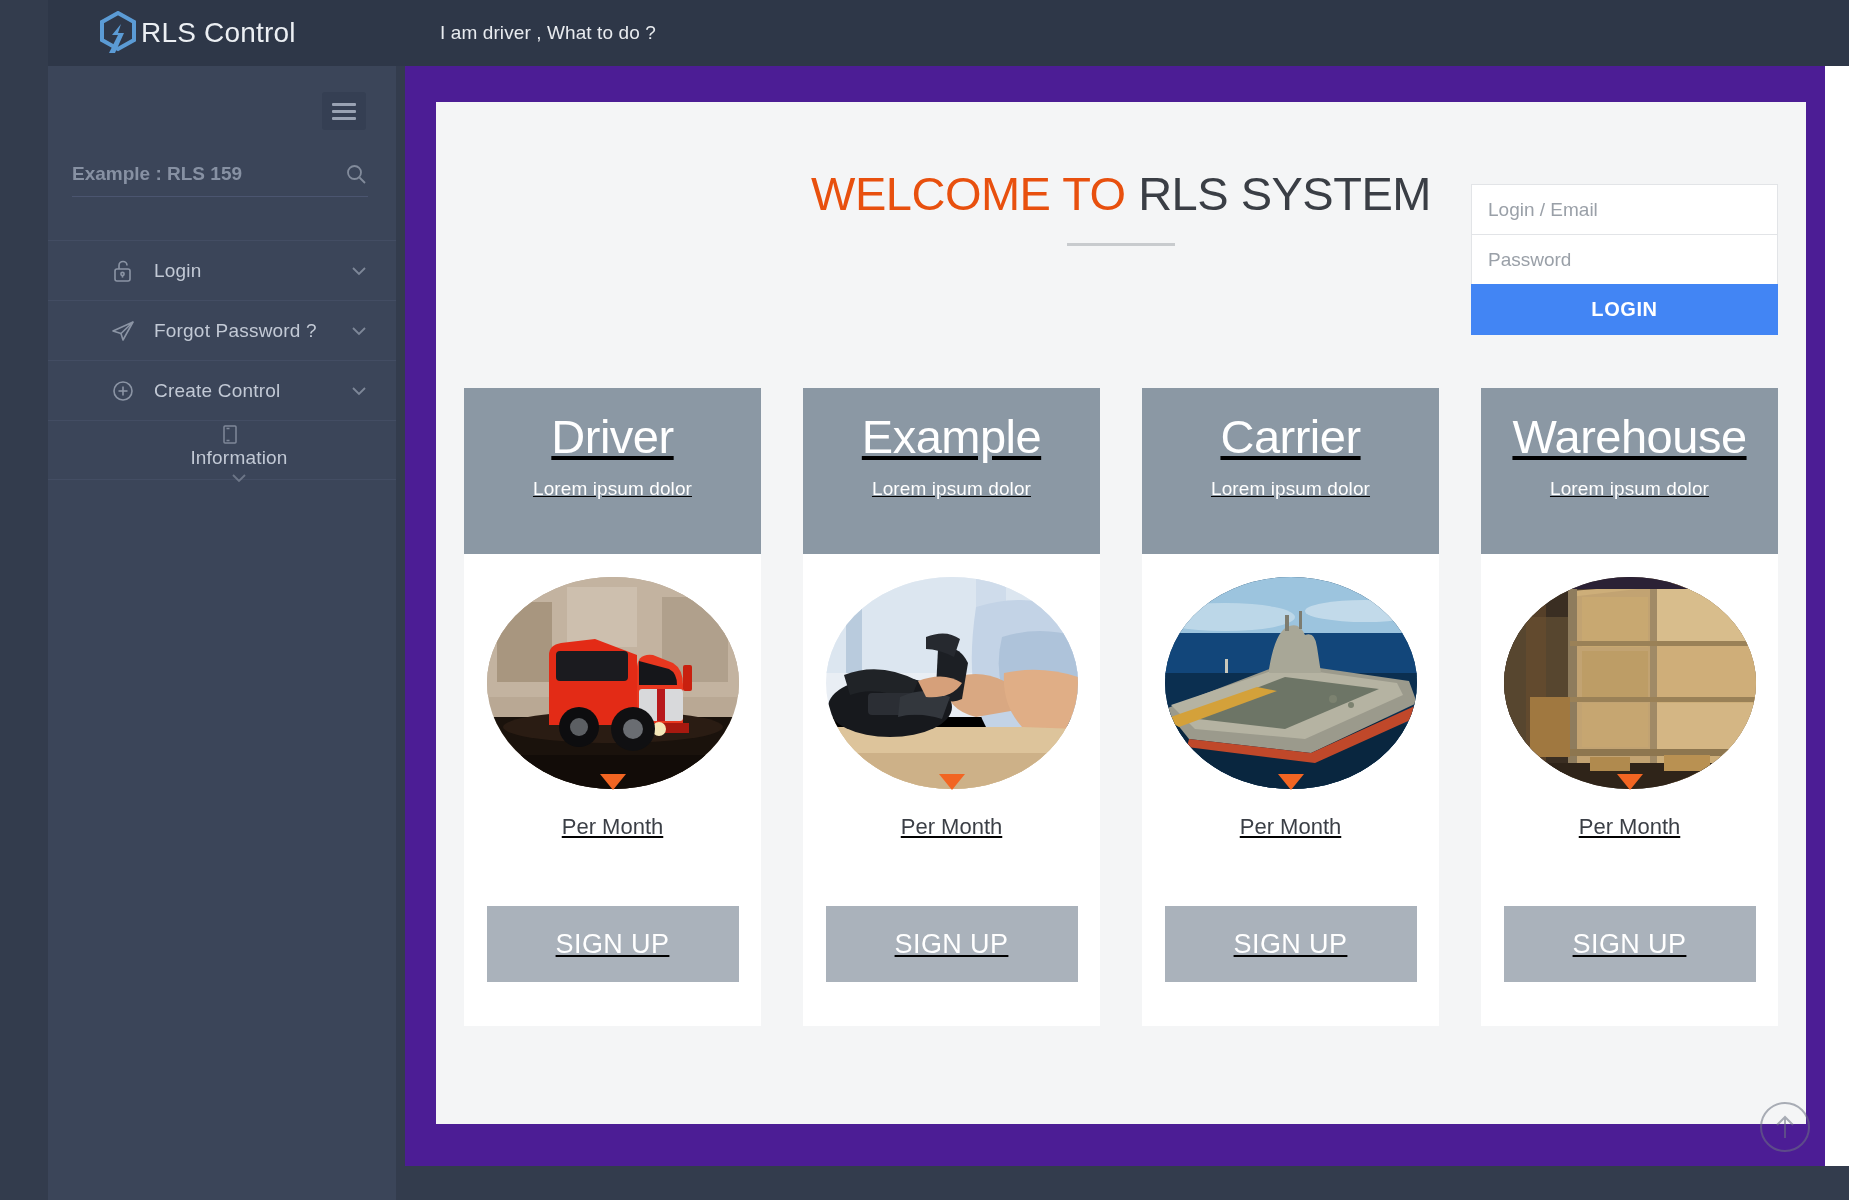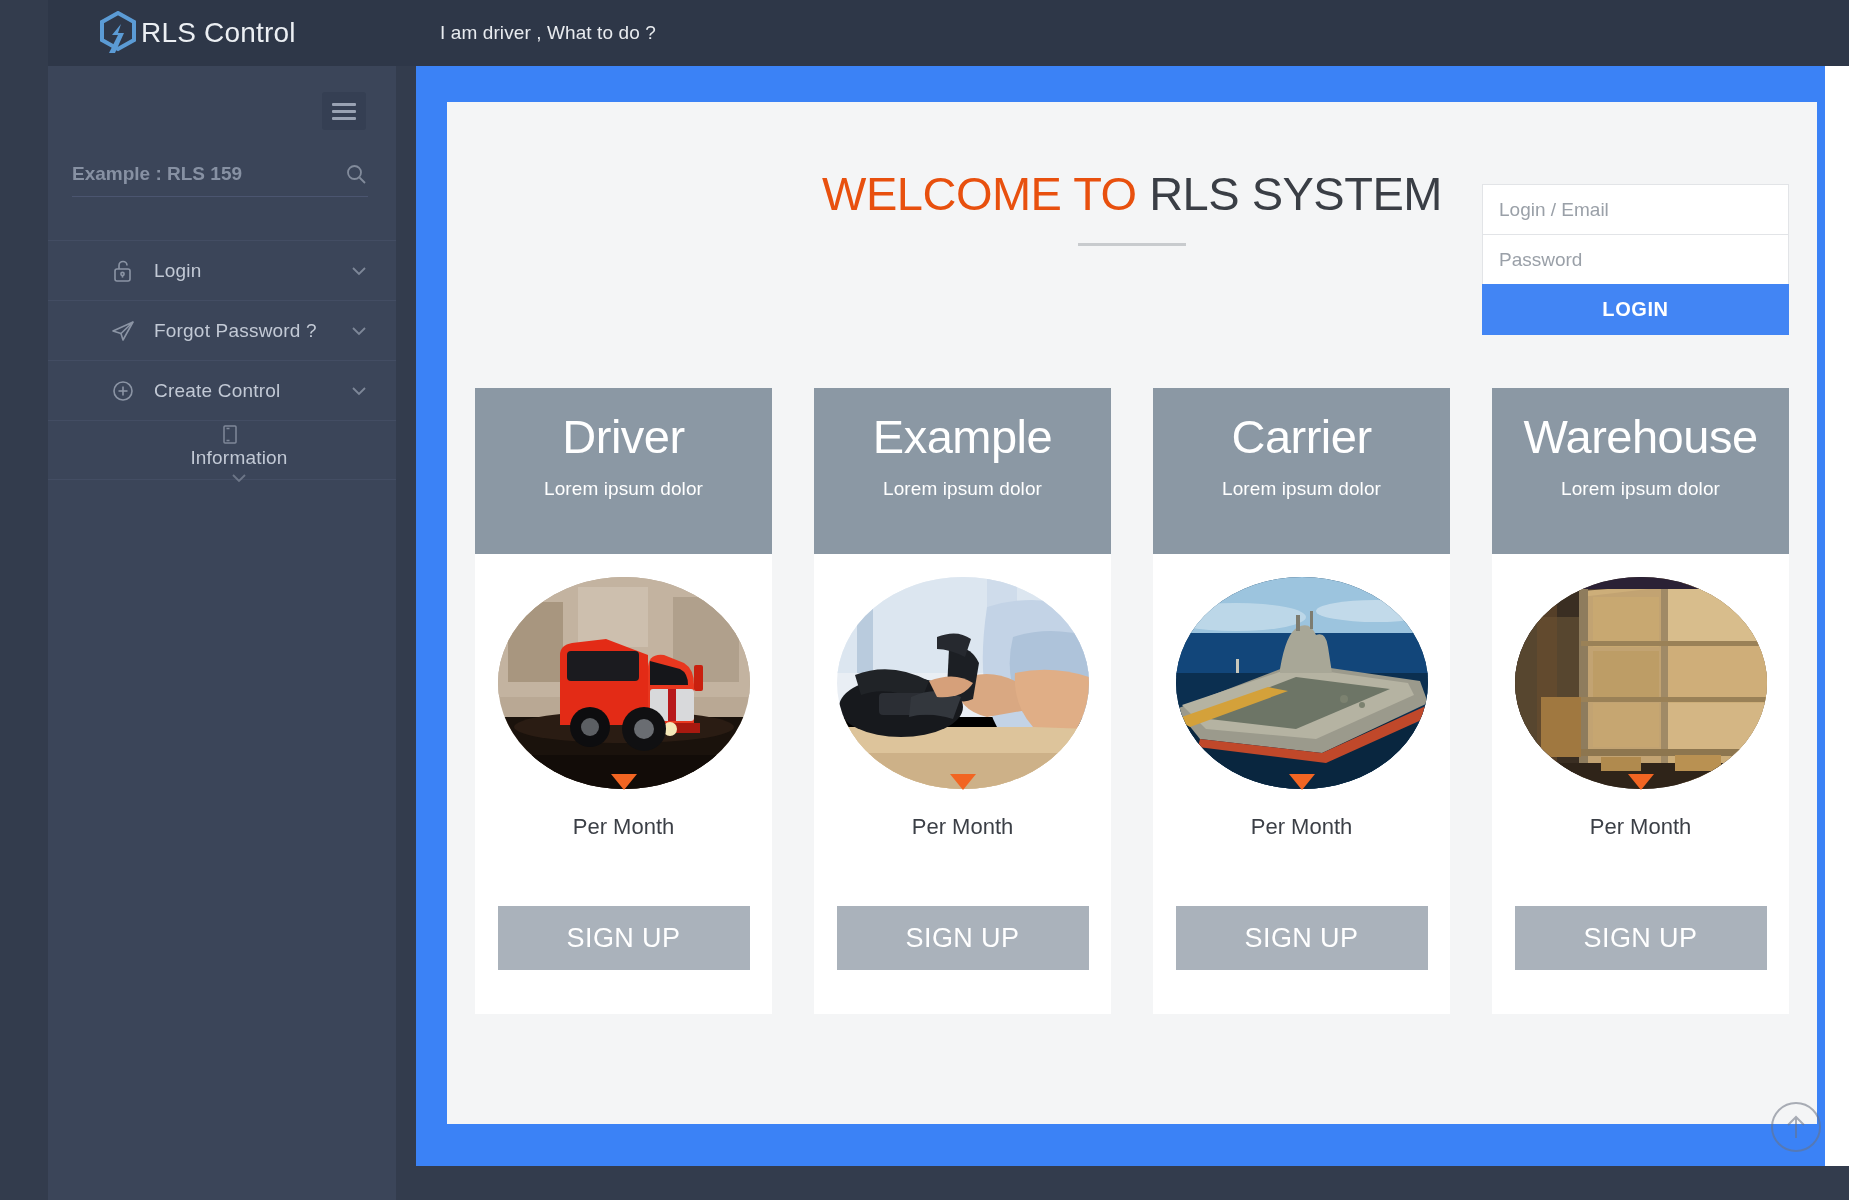--- a/index.html
+++ b/index.html
@@ -53,35 +53,35 @@
     border-top: 1px solid #434d63;
     color: #c2c9d5; font-size: 19px;
   }
   .nav-item:last-child { border-bottom: 1px solid #434d63; flex-direction: column; }
   .nav-icon { width: 26px; height: 26px; flex: 0 0 26px; margin-right: 18px; opacity: .72; }
   .nav-label { flex: 1; letter-spacing: .2px; }
   .chev { width: 18px; height: 18px; opacity: .6; }
 
   
   .content {
-    position: absolute; left: 416px; top: 66px; width: 1429px; height: 1100px;
-    background: #3b82f6; overflow: hidden;
+    position: absolute; left: 405px; top: 66px; width: 1429px; height: 1100px;
+    background: #4c1d95; overflow: hidden;
   }
   .content-inner {
     position: absolute; left: 31px; top: 36px; width: 1370px; height: 1022px;
     background: #f4f5f6;
   }
   .page-title-wrap { text-align: center; padding-top: 64px; }
   .page-title { font-size: 47px; font-weight: 400; letter-spacing: -.5px; white-space: nowrap; }
   .page-title .accent { color: #e8500e; }
   .page-title .plain { color: #3a3e45; }
   .title-rule { width: 108px; height: 3px; background: #c8cbce; margin: 22px auto 0; }
 
   
-  .cards { position: absolute; left: 28px; top: 286px; width: 1314px; display: flex; gap: 42px; }
+  .cards { position: absolute; left: 28px; top: 286px; width: 1314px; display: flex; gap: 42px; text-decoration: underline; }
   .card { width: 307px; background: #ffffff; position: relative; }
   .card-head {
     background: #8b98a4; color: #ffffff; text-align: center;
     padding: 22px 8px 30px; height: 166px;
   }
   .card-title { font-size: 47px; font-weight: 400; line-height: 1.15; letter-spacing: -.5px; }
   .card-sub { font-size: 19px; margin-top: 14px; letter-spacing: .1px; }
   .card-body { background: #ffffff; padding-bottom: 44px; }
   .photo-wrap { position: relative; height: 258px; display: flex; justify-content: center; align-items: center; }
   .photo {
@@ -90,21 +90,21 @@
   }
   .photo svg { width: 100%; height: 100%; display: block; }
   .tri {
     position: absolute; left: 50%; transform: translateX(-50%); bottom: 22px;
     width: 0; height: 0; border-left: 13px solid transparent;
     border-right: 13px solid transparent; border-top: 16px solid #f26522;
   }
   .per-month { text-align: center; font-size: 22px; color: #3b3f46; margin-top: 2px; }
   .signup-wrap { display: flex; justify-content: center; margin-top: 66px; }
   .signup-btn {
-    width: 252px; height: 64px; background: #aab2bb; border: none; cursor: pointer;
+    width: 252px; height: 76px; background: #aab2bb; border: none; cursor: pointer;
     color: #ffffff; font-size: 27px; font-family: inherit; letter-spacing: .4px;
   }
 
   
   .login-box { position: absolute; right: 28px; top: 82px; width: 307px; }
   .login-field {
     width: 100%; height: 50px; border: 1px solid #e2e4e7; border-bottom: none;
     background: #fff; padding: 0 16px; font-size: 19px; color: #51565d;
     font-family: inherit; outline: none;
   }

